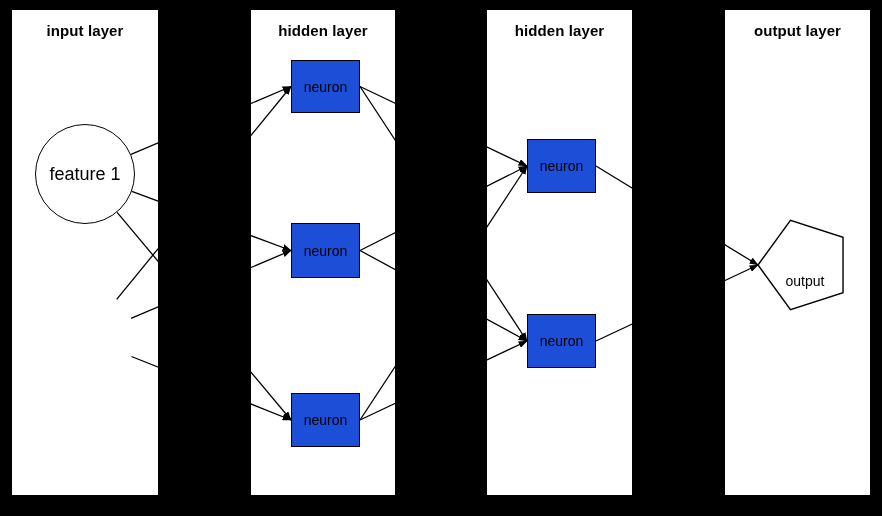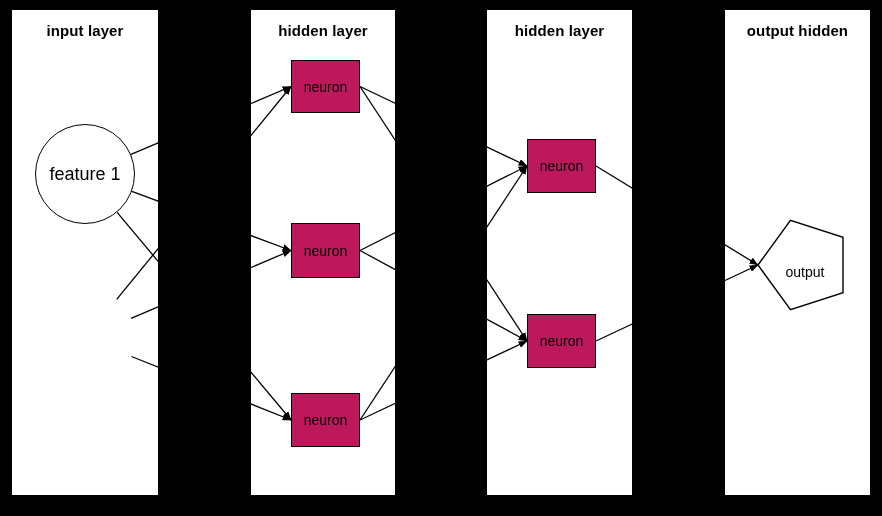--- a/index.html
+++ b/index.html
@@ -51,21 +51,21 @@
   .shape-circle {
     position: absolute;
     border: 1.4px solid #000000;
     border-radius: 50%;
     background: #ffffff;
     box-sizing: border-box;
   }
   .shape-rect {
     position: absolute;
     border: 1.4px solid #000000;
-    background: #be185d;
+    background: #1d4ed8;
     box-sizing: border-box;
   }
   .shape-penta {
     position: absolute;
   }
   .centered {
     display: flex;
     align-items: center;
     justify-content: center;
   }
@@ -78,21 +78,21 @@
   <div class="panel" id="panel-0" style="left: 12px; top: 10px; width: 146px; height: 485px;">
     <div class="panel-title">input layer</div>
   </div>
   <div class="panel" id="panel-1" style="left: 251px; top: 10px; width: 144px; height: 485px;">
     <div class="panel-title">hidden layer</div>
   </div>
   <div class="panel" id="panel-2" style="left: 487px; top: 10px; width: 145px; height: 485px;">
     <div class="panel-title">hidden layer</div>
   </div>
   <div class="panel" id="panel-3" style="left: 725px; top: 10px; width: 145px; height: 485px;">
-    <div class="panel-title">output hidden</div>
+    <div class="panel-title">output layer</div>
   </div>
 
   <svg class="edges" viewBox="0 0 882 516" xmlns="http://www.w3.org/2000/svg">
     <defs>
       <marker id="arrowhead" markerWidth="9" markerHeight="7" refX="8.4" refY="3.5" orient="auto" markerUnits="userSpaceOnUse">
         <path d="M0,0 L9,3.5 L0,7 z" fill="#000000"></path>
       </marker>
     <clipPath id="panel-clip">
           <rect x="12" y="10" width="146" height="485"></rect>
           <rect x="251" y="10" width="144" height="485"></rect>
@@ -136,16 +136,16 @@
     <span>neuron</span>
   </div>
   <div class="shape-rect centered" id="node-h2-neuron-2" style="left: 527px; top: 314px; width: 69px; height: 54px; font-size: 14px;">
     <span>neuron</span>
   </div>
 
   <div class="shape-penta" id="node-output-node" style="left: 755px; top: 215px; width: 100px; height: 100px;">
     <svg width="100" height="100" viewBox="0 0 100 100" xmlns="http://www.w3.org/2000/svg">
       <polygon id="penta-poly" fill="#ffffff" stroke="#000000" stroke-width="1.4" points="3.00,50.00 35.48,5.30 88.02,22.37 88.02,77.63 35.48,94.70"></polygon>
     </svg>
-    <span class="node-label" id="output-text" style="left: 0px; top: 57px; width: 100px; transform: translateY(-50%); font-size: 14px;">output</span>
+    <span class="node-label" id="output-text" style="left: 0px; top: 66px; width: 100px; transform: translateY(-50%); font-size: 14px;">output</span>
   </div>
 
 </div>
 
 </body></html>

